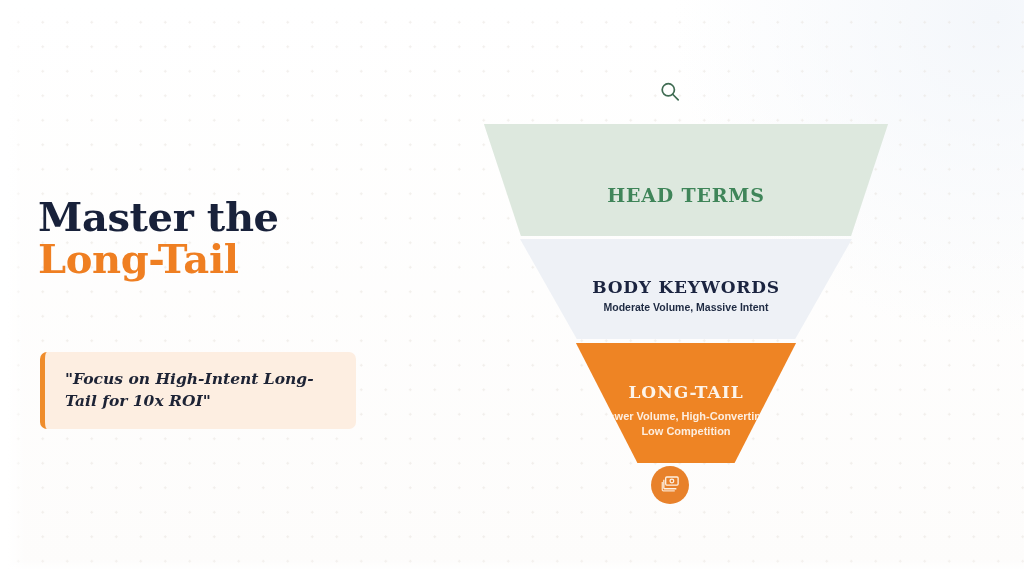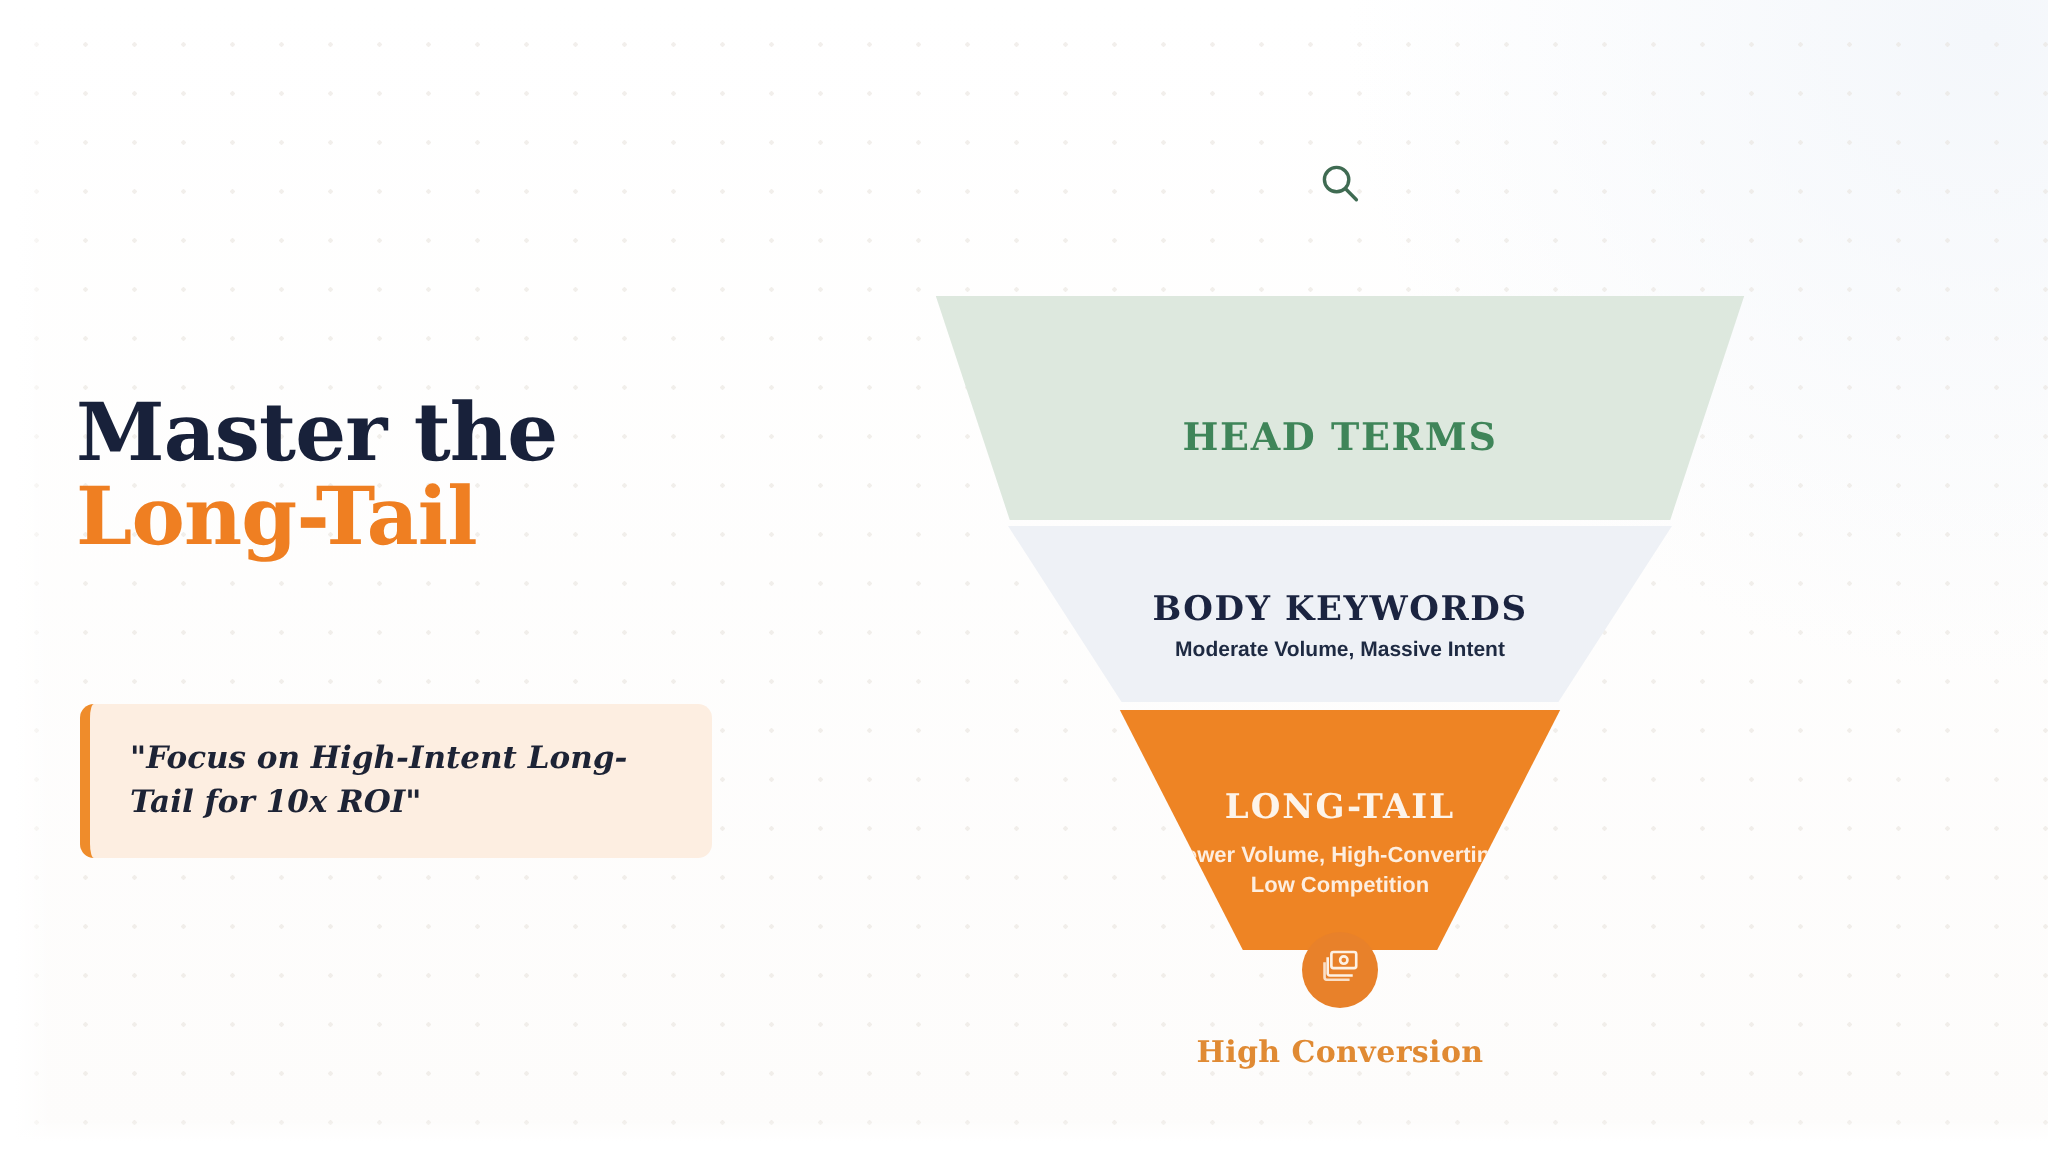--- a/index.html
+++ b/index.html
@@ -105,44 +105,43 @@
   .search-icon-wrap {
     position: absolute;
     left: 0; right: 0;
     top: 14px;
     display: flex;
     justify-content: center;
   }
 
   .funnel-stack {
     position: absolute;
-    left: 0;
+    left: 16px;
     top: 58px;
     width: 430px;
-    margin-top: 24px;
   }
 
   .seg {
     position: relative;
     width: 430px;
     display: flex;
     flex-direction: column;
     align-items: center;
     justify-content: center;
     text-align: center;
     box-sizing: border-box;
   }
   .seg-1 {
     height: 112px;
     background: #dde8de;
     clip-path: polygon(3.0% 0%, 97.0% 0%, 88.4% 100%, 11.6% 100%);
     padding-top: 30px;
   }
   .seg-2 {
-    height: 88px;
+    height: 100px;
     margin-top: 3px;
     background: #eef1f6;
     clip-path: polygon(11.4% 0%, 88.6% 0%, 75.4% 100%, 24.6% 100%);
     padding-top: 12px;
     align-items: center;
   }
   .seg-3 {
     height: 120px;
     margin-top: 4px;
     background: #ee8424;
@@ -265,18 +264,17 @@
       <div class="money-badge">
         <span>
           <svg width="21" height="21" viewBox="0 0 24 24" fill="none" stroke="#fdf1e4" stroke-width="1.5" stroke-linejoin="round">
             <rect x="6.5" y="4.6" width="14.2" height="9.2" rx="1.2"></rect>
             <circle cx="13.6" cy="9.2" r="2.1"></circle>
             <path d="M4.4 7.6v9.2a1.2 1.2 0 0 0 1.2 1.2h13.1"></path>
             <path d="M2.6 10.4v8.8a1.2 1.2 0 0 0 1.2 1.2h13.1" opacity="0.85"></path>
           </svg>
         </span>
       </div>
-      <div class="conversion-label">High Conversion</div>
     </div>
 
   </div>
 
 </div>
 
 </body></html>

